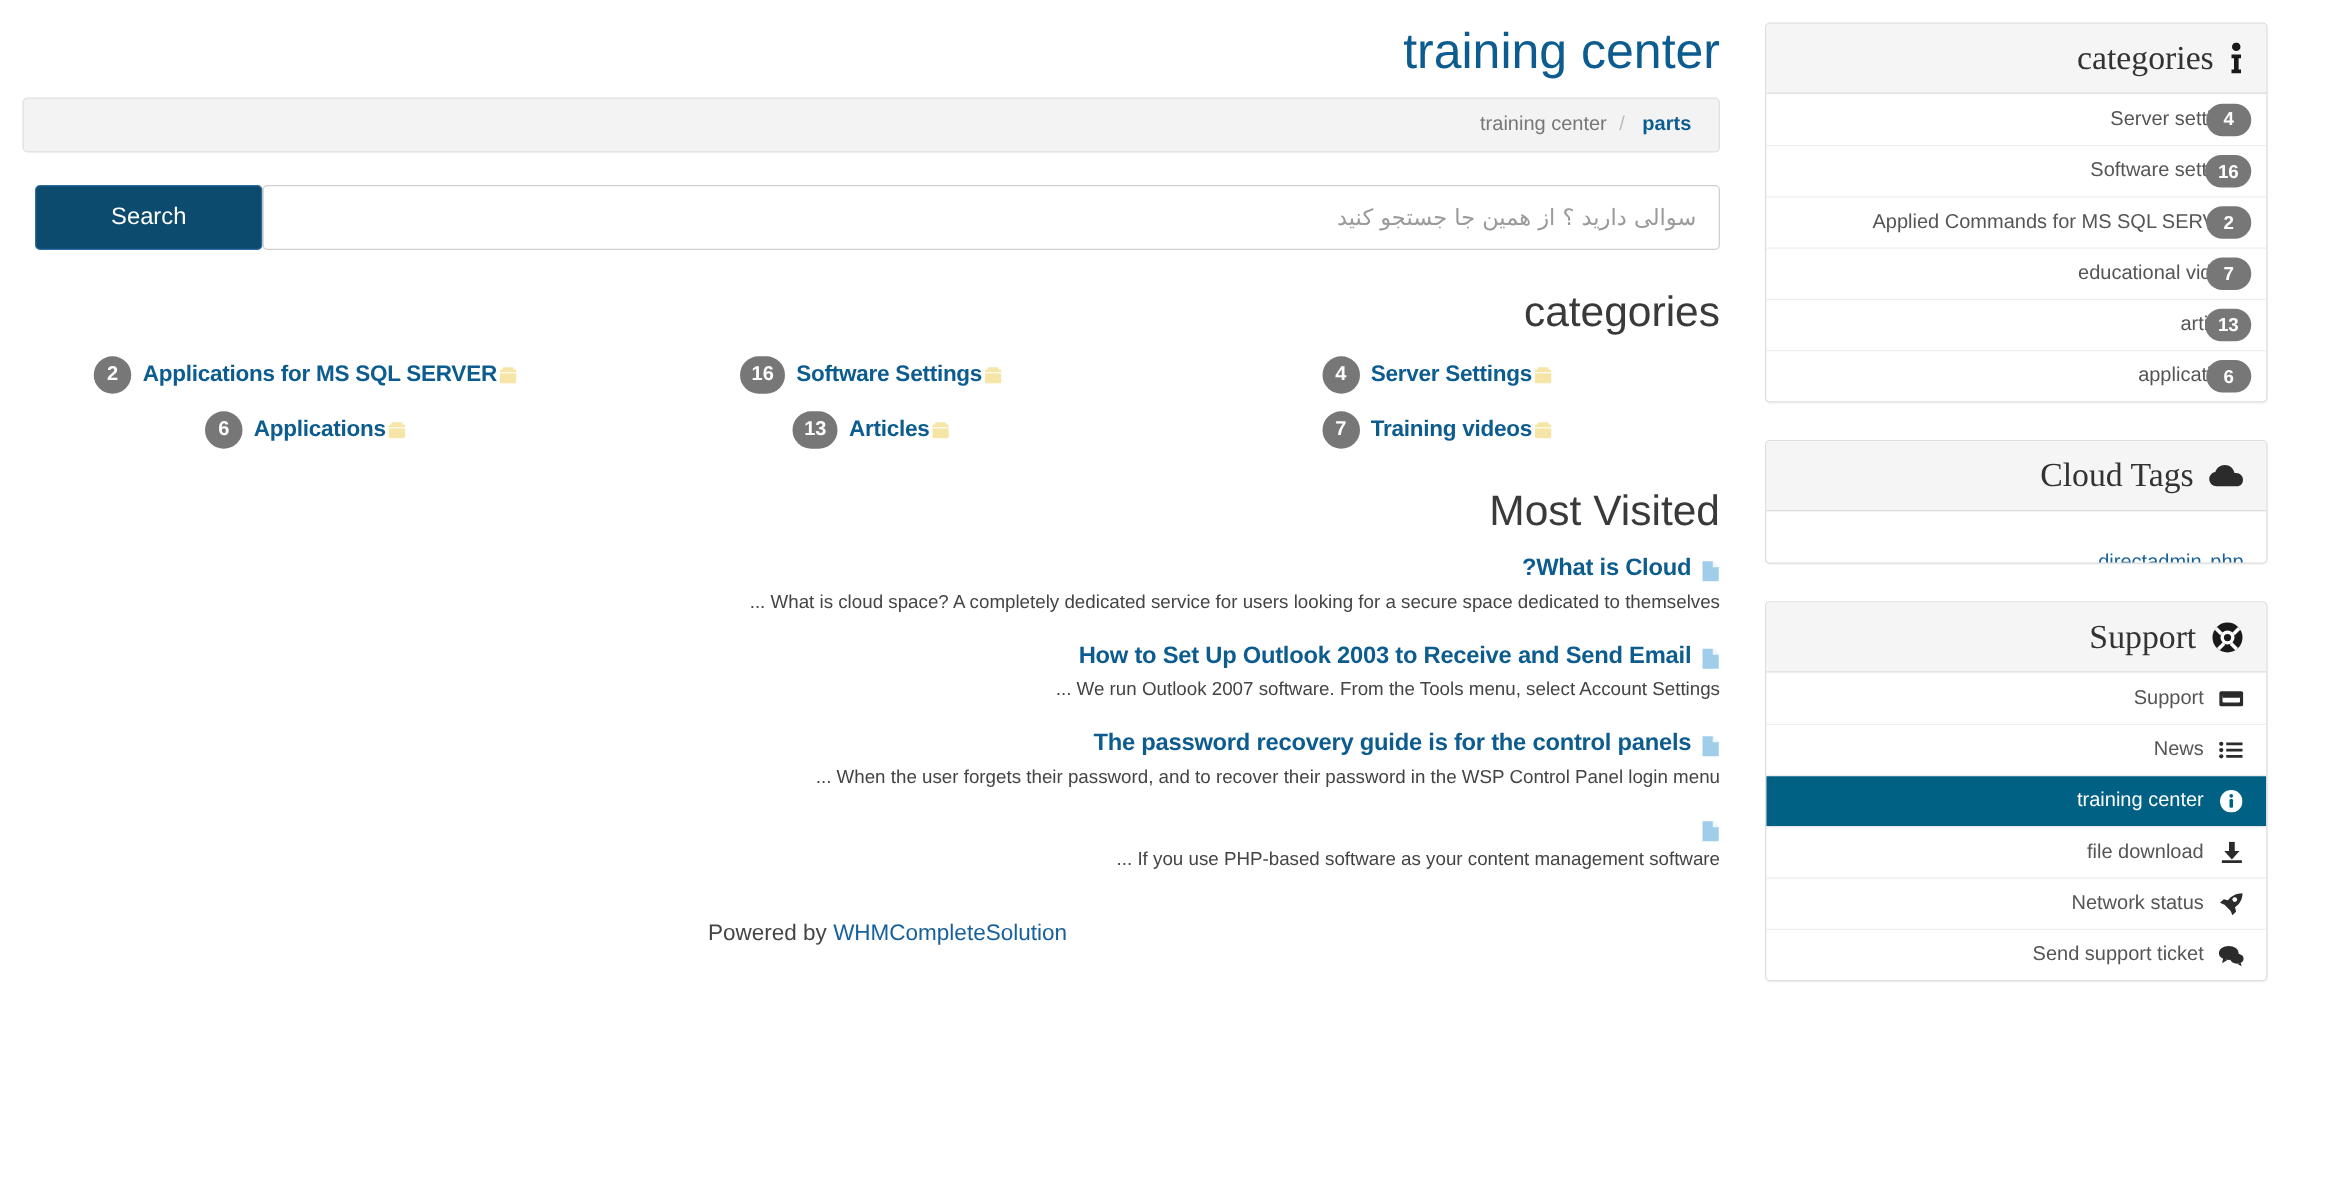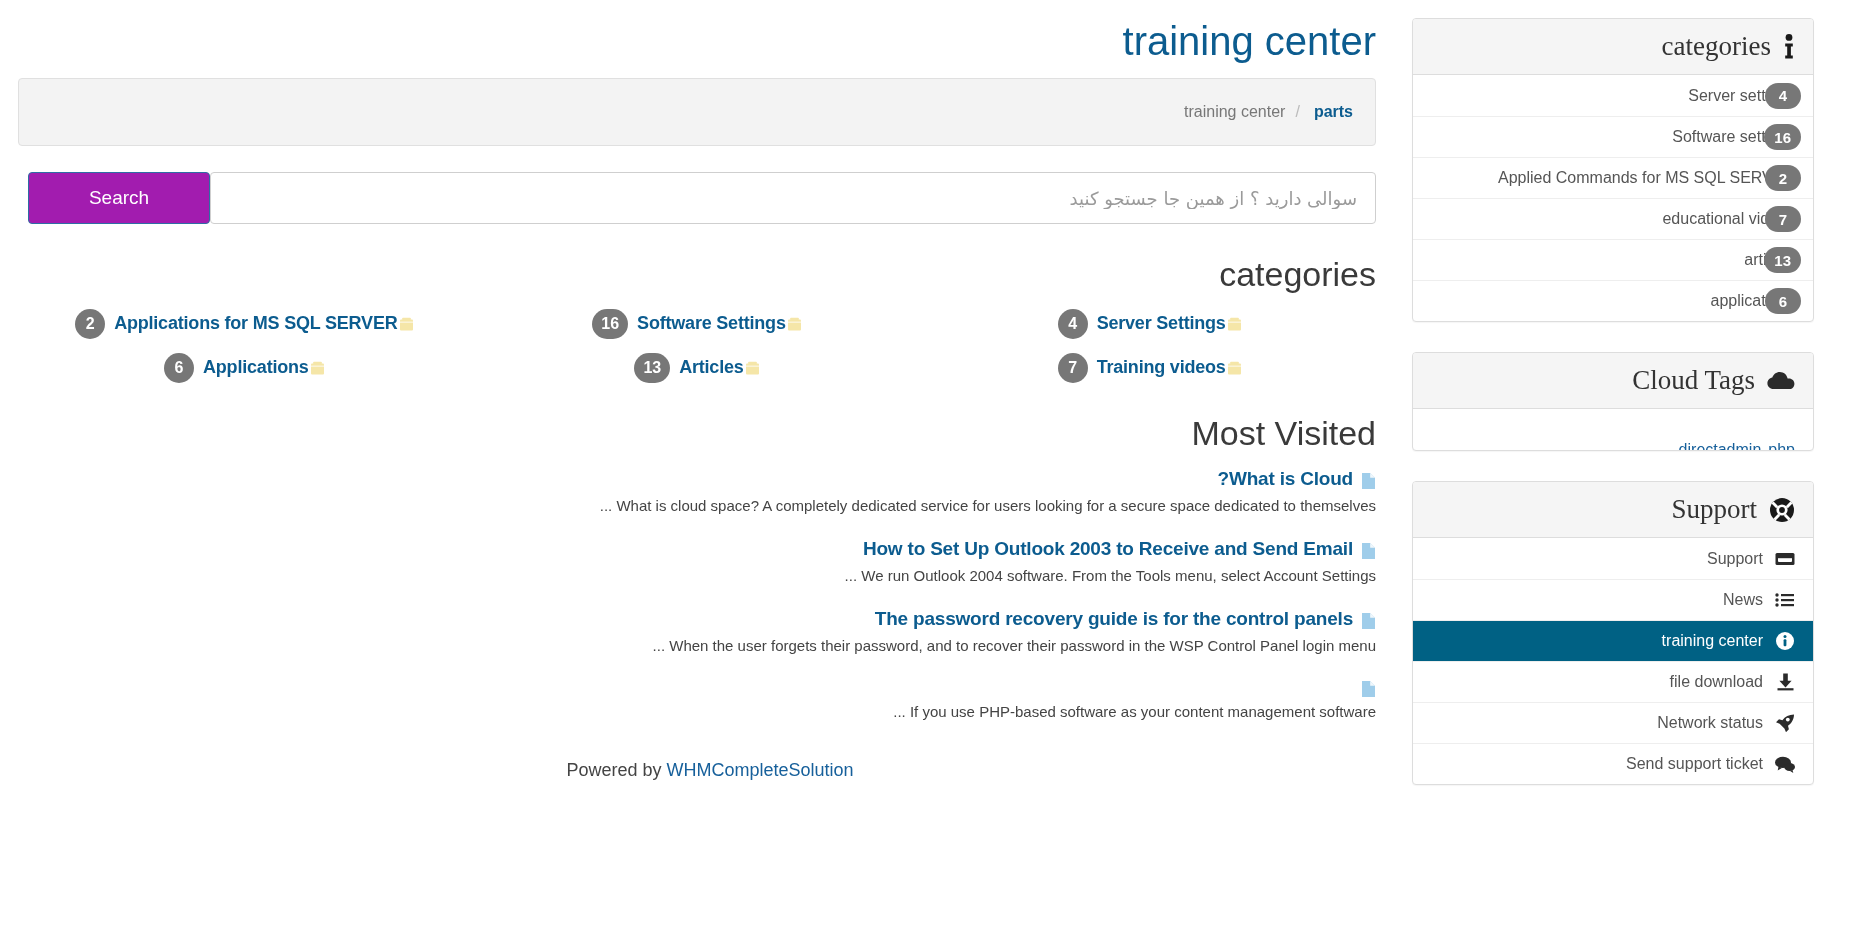--- a/index.html
+++ b/index.html
@@ -33,21 +33,21 @@
     padding: 18px 24px 14px 0;
     margin: 0;
     line-height: 1.15;
   }
 
   .breadcrumb {
     background: #f3f3f3;
     border: 1px solid #e0e0e0;
     border-radius: 4px;
     margin: 0 24px 0 18px;
-    padding: 24px 22px;
+    padding: 12px 22px;
     text-align: right;
     font-size: 16px;
     color: #777;
   }
   .breadcrumb .crumb-current {
     color: #0c5c8f;
     font-weight: bold;
     margin-left: 4px;
   }
   .breadcrumb .crumb-sep { color: #bbb; margin: 0 10px; }
@@ -70,21 +70,21 @@
     text-align: right;
     outline: none;
     font-family: "DejaVu Sans", sans-serif;
     background: #fff;
   }
   .search-input::placeholder { color: #9a9a9a; }
   .search-btn {
     width: 182px;
     margin-left: 10px;
     height: 52px;
-    background: #a21caf;
+    background: #0c4a6e;
     border: 1px solid #2e6da4;
     border-radius: 4px;
     color: #fff;
     font-size: 19px;
     cursor: pointer;
     font-family: "Liberation Sans", sans-serif;
   }
 
   .section-heading {
     text-align: right;
@@ -376,21 +376,21 @@
           <div class="mv-snippet">... What is cloud space? A completely dedicated service for users looking for a secure space dedicated to themselves</div>
         </div>
         <div class="mv-item">
           <div class="mv-title-row">
             <a class="mv-title" href="#">How to Set Up Outlook 2003 to Receive and Send Email</a>
             <span class="doc-ico"><svg width="15" height="18" viewBox="0 0 15 18">
                 <path d="M1 1h8.2L14 5.8V17H1z" fill="#9fcdea"></path>
                 <path d="M9.2 1L14 5.8H9.2z" fill="#ffffff" opacity="0.85"></path>
               </svg></span>
           </div>
-          <div class="mv-snippet">... We run Outlook 2004 software. From the Tools menu, select Account Settings</div>
+          <div class="mv-snippet">... We run Outlook 2007 software. From the Tools menu, select Account Settings</div>
         </div>
         <div class="mv-item">
           <div class="mv-title-row">
             <a class="mv-title" href="#">The password recovery guide is for the control panels</a>
             <span class="doc-ico"><svg width="15" height="18" viewBox="0 0 15 18">
                 <path d="M1 1h8.2L14 5.8V17H1z" fill="#9fcdea"></path>
                 <path d="M9.2 1L14 5.8H9.2z" fill="#ffffff" opacity="0.85"></path>
               </svg></span>
           </div>
           <div class="mv-snippet">... When the user forgets their password, and to recover their password in the WSP Control Panel login menu</div>

